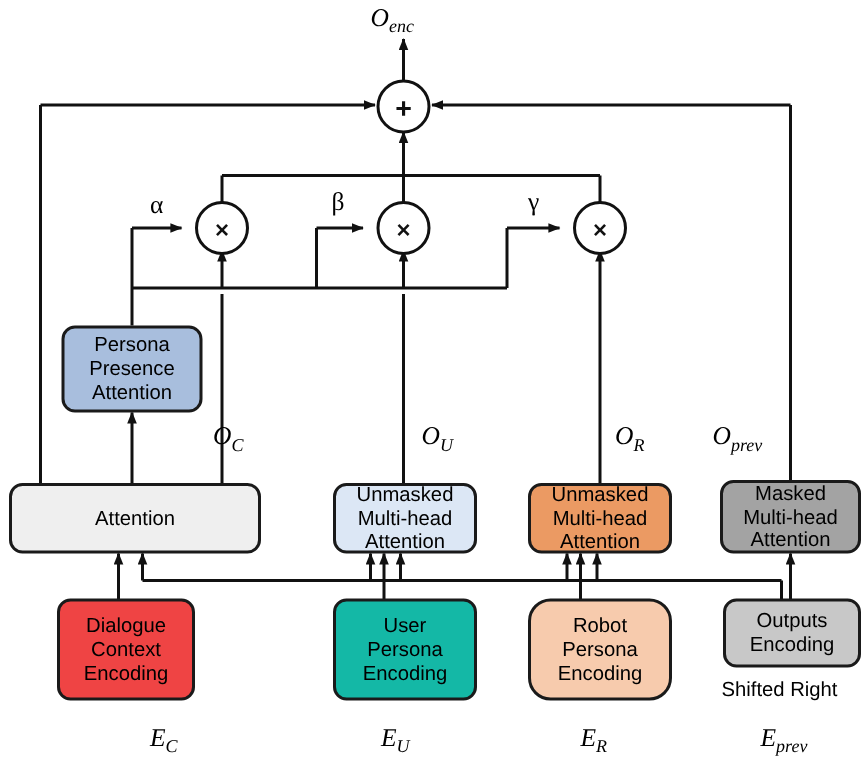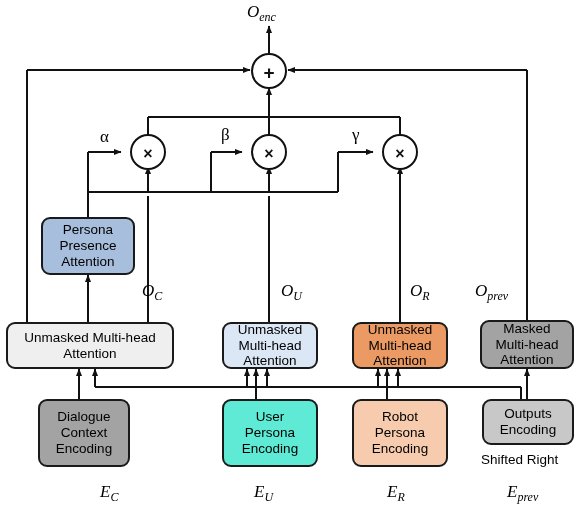--- a/index.html
+++ b/index.html
@@ -122,21 +122,20 @@
     <span>E</span><sub>prev</sub>
   </div>
 
   <div class="node" style="left:41px;top:217px;width:94px;height:58px;background:#a8bedd;">
     <span>Persona</span>
     <span>Presence</span>
     <span>Attention</span>
   </div>
 
   <div class="node" style="left:6px;top:322px;width:168px;height:47px;background:#efefef;">
-    <span>Unmasked Multi-head</span>
     <span>Attention</span>
   </div>
 
   <div class="node" style="left:222px;top:322px;width:96px;height:47px;background:#dce7f5;">
     <span>Unmasked</span>
     <span>Multi-head</span>
     <span>Attention</span>
   </div>
 
   <div class="node" style="left:352px;top:322px;width:96px;height:47px;background:#eb9a63;">
@@ -144,33 +143,33 @@
     <span>Multi-head</span>
     <span>Attention</span>
   </div>
 
   <div class="node" style="left:480px;top:320px;width:94px;height:49px;background:#a3a3a3;">
     <span>Masked</span>
     <span>Multi-head</span>
     <span>Attention</span>
   </div>
 
-  <div class="node" style="left:38px;top:399px;width:92px;height:68px;background:#a3a3a3;">
+  <div class="node" style="left:38px;top:399px;width:92px;height:68px;background:#ef4444;">
     <span>Dialogue</span>
     <span>Context</span>
     <span>Encoding</span>
   </div>
 
-  <div class="node" style="left:222px;top:399px;width:96px;height:68px;background:#5eead4;">
+  <div class="node" style="left:222px;top:399px;width:96px;height:68px;background:#14b8a6;">
     <span>User</span>
     <span>Persona</span>
     <span>Encoding</span>
   </div>
 
-  <div class="node" style="left:352px;top:399px;width:96px;height:68px;background:#f7cbad;">
+  <div class="node" style="left:352px;top:399px;width:96px;height:68px;background:#f7cbad;border-radius:15px;">
     <span>Robot</span>
     <span>Persona</span>
     <span>Encoding</span>
   </div>
 
   <div class="node" style="left:482px;top:399px;width:92px;height:46px;background:#c8c8c8;">
     <span>Outputs</span>
     <span>Encoding</span>
   </div>
 

